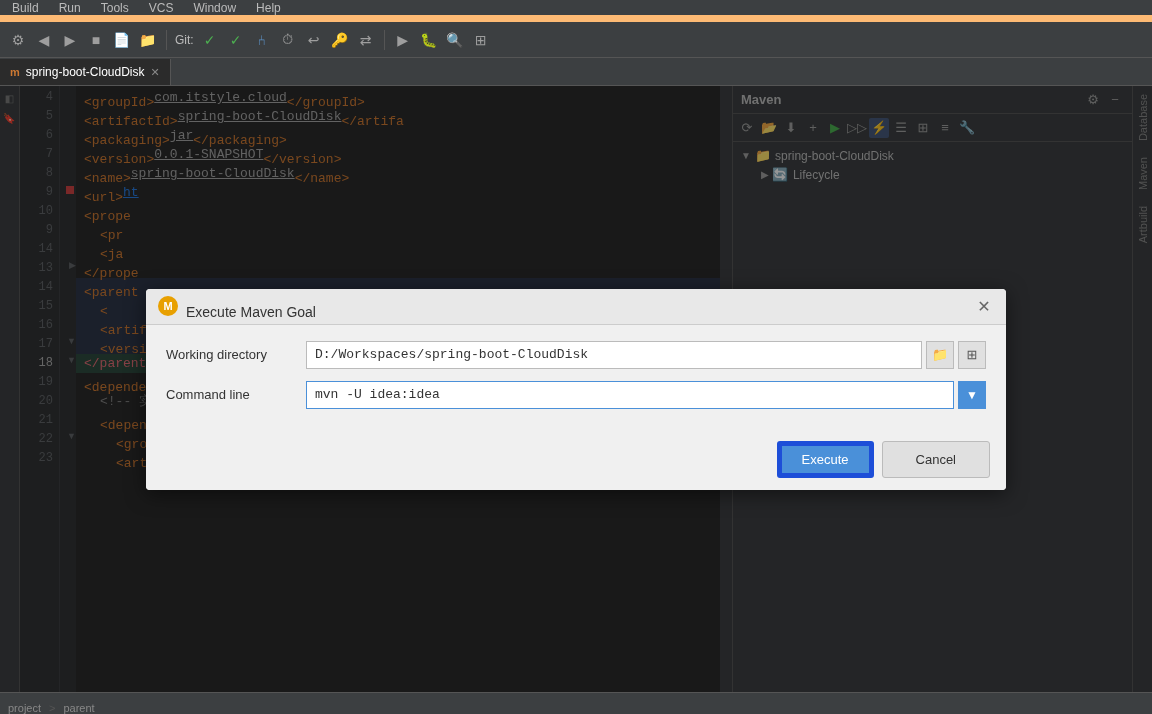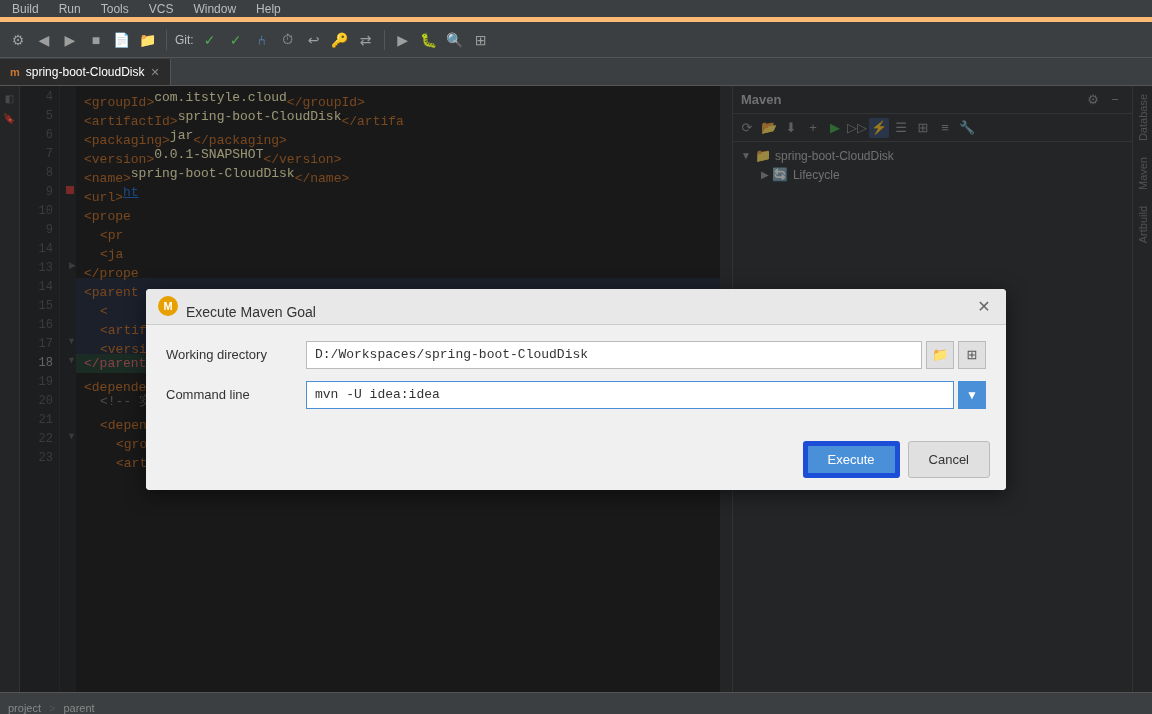--- a/index.html
+++ b/index.html
@@ -13,21 +13,21 @@
     }
 
     
     .menu-bar {
       background: #3c3f41;
       height: 22px;
       display: flex;
       align-items: center;
       padding: 0 8px;
       gap: 12px;
-      border-bottom: 5px solid #fdba74;
+      border-bottom: 7px solid #fdba74;
     }
     .menu-item {
       color: #bbbbbb;
       font-size: 12px;
       cursor: pointer;
       padding: 0 4px;
     }
 
     
     .toolbar {
@@ -132,21 +132,21 @@
       line-height: 19px;
       padding-left: 8px;
       font-family: 'Courier New', monospace;
       font-size: 13px;
       white-space: nowrap;
       display: flex;
       align-items: center;
     }
     .code-line.highlighted { background: #2d3648; }
     .tag { color: #cc7832; margin-top: 9px; }
-    .text-content { color: #fef9c3; }
+    .text-content { color: #a3a3a3; text-decoration: underline; }
     .comment-text { color: #808080; }
     .red-tag { color: #e06c75; }
     .orange-val { color: #ffc66d; }
 
     
     .left-sidebar {
       width: 20px;
       background: #3c3f41;
       display: flex;
       flex-direction: column;
@@ -412,21 +412,21 @@
       border: 5px solid #1d4ed8;
       padding: 6px 20px;
       font-size: 13px;
       cursor: pointer;
       border-radius: 3px;
     }
     .btn-cancel {
       background: #e0e0e0;
       color: #333;
       border: 1px solid #bbb;
-      padding: 6px 20px;
+      padding: 6px 33px;
       font-size: 13px;
       cursor: pointer;
       border-radius: 3px;
     }
   </style>
 </head>
 <body>
 
 <div class="menu-bar">
   <div class="menu-item">Build</div>

